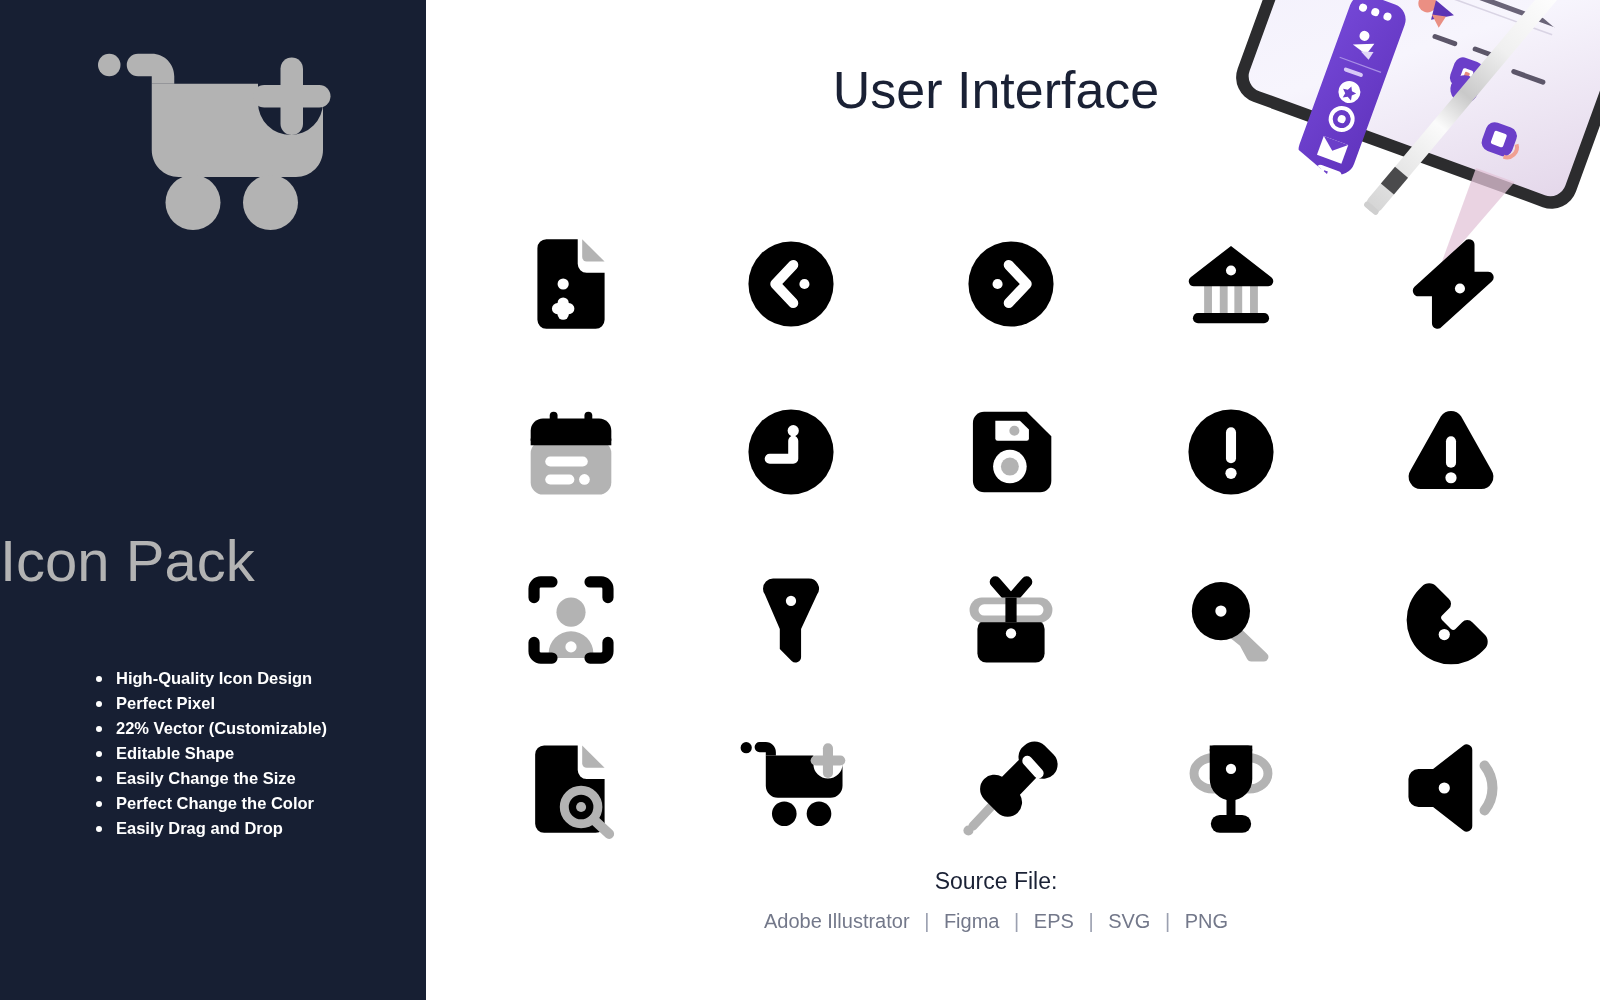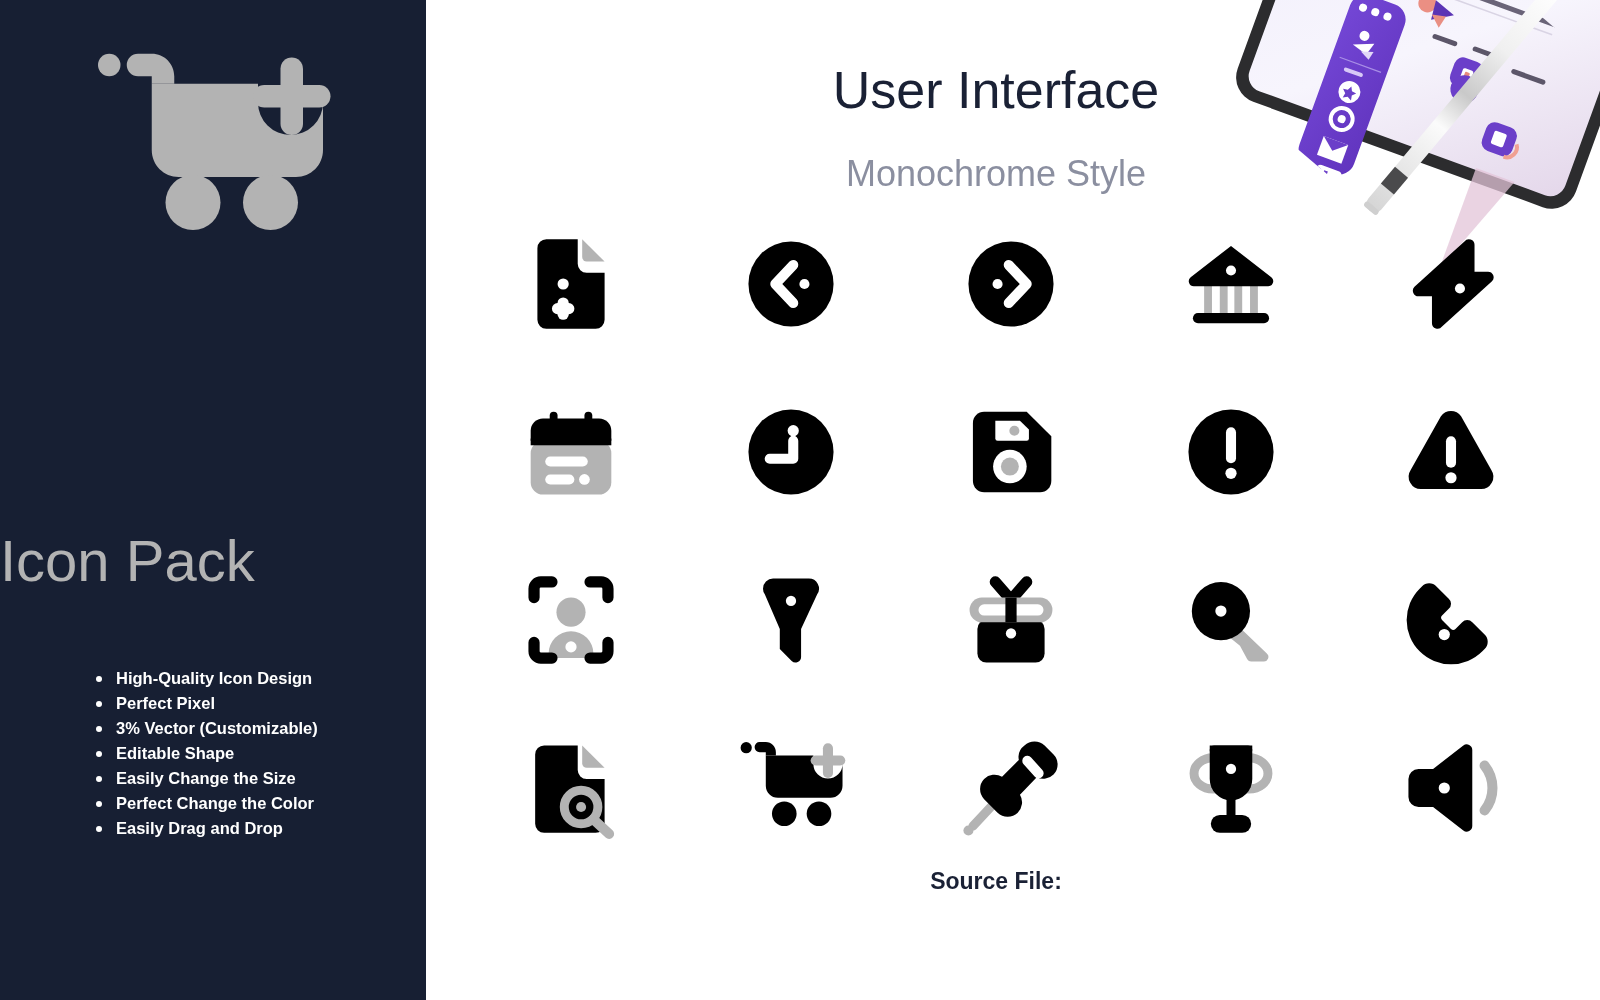--- a/index.html
+++ b/index.html
@@ -149,21 +149,21 @@
 
   .footer-src {
     position: absolute;
     left: 0;
     top: 865px;
     width: 1140px;
     text-align: center;
     color: #1a2135;
     font-size: 23px;
     line-height: 32px;
-    font-weight: 700;
+    font-weight: 400;
   }
   .footer-formats {
     position: absolute;
     left: 0;
     top: 906px;
     width: 1140px;
     text-align: center;
     color: #73788a;
     font-size: 20px;
     line-height: 30px;
@@ -209,21 +209,21 @@
       <li class="feature-item">
         <span class="feature-bullet"></span>
         <span>High-Quality Icon Design</span>
       </li>
       <li class="feature-item">
         <span class="feature-bullet"></span>
         <span>Perfect Pixel</span>
       </li>
       <li class="feature-item">
         <span class="feature-bullet"></span>
-        <span>3% Vector (Customizable)</span>
+        <span>22% Vector (Customizable)</span>
       </li>
       <li class="feature-item">
         <span class="feature-bullet"></span>
         <span>Editable Shape</span>
       </li>
       <li class="feature-item">
         <span class="feature-bullet"></span>
         <span>Easily Change the Size</span>
       </li>
       <li class="feature-item">
@@ -233,21 +233,20 @@
       <li class="feature-item">
         <span class="feature-bullet"></span>
         <span>Easily Drag and Drop</span>
       </li>
     </ul>
   </aside>
 
   <main class="main">
 
     <h1 class="head-title">User Interface</h1>
-    <h2 class="head-subtitle">Monochrome Style</h2>
 
     <div class="mockup">
       <svg viewBox="0 0 400 400" width="400" height="400" aria-hidden="true">
         <defs>
           <linearGradient id="penGrad" x1="0" y1="0" x2="0" y2="1">
             <stop offset="0%" stop-color="#ffffff"></stop>
             <stop offset="28%" stop-color="#f0f0f0"></stop>
             <stop offset="48%" stop-color="#c9c9c9"></stop>
             <stop offset="62%" stop-color="#fbfbfb"></stop>
             <stop offset="100%" stop-color="#d4d4d4"></stop>
@@ -550,15 +549,26 @@
         <svg viewBox="0 0 100 100">
           <path d="M12 42a9 9 0 0 1 9-9h13L61 12a5 5 0 0 1 8 4v68a5 5 0 0 1-8 4L34 67H21a9 9 0 0 1-9-9z" fill="#000"></path>
           <circle cx="44" cy="50" r="5" fill="#fff"></circle>
           <path d="M80 30a32 32 0 0 1 0 40" stroke="#b3b3b3" stroke-width="9" stroke-linecap="round" fill="none"></path>
         </svg>
       </div>
 
     </div>
 
     <div class="footer-src">Source File:</div>
+    <div class="footer-formats">
+      <span class="fmt">Adobe Illustrator</span>
+      <span class="fmt-sep">|</span>
+      <span class="fmt">Figma</span>
+      <span class="fmt-sep">|</span>
+      <span class="fmt">EPS</span>
+      <span class="fmt-sep">|</span>
+      <span class="fmt">SVG</span>
+      <span class="fmt-sep">|</span>
+      <span class="fmt">PNG</span>
+    </div>
 
   </main>
 </div>
 
 </body></html>

